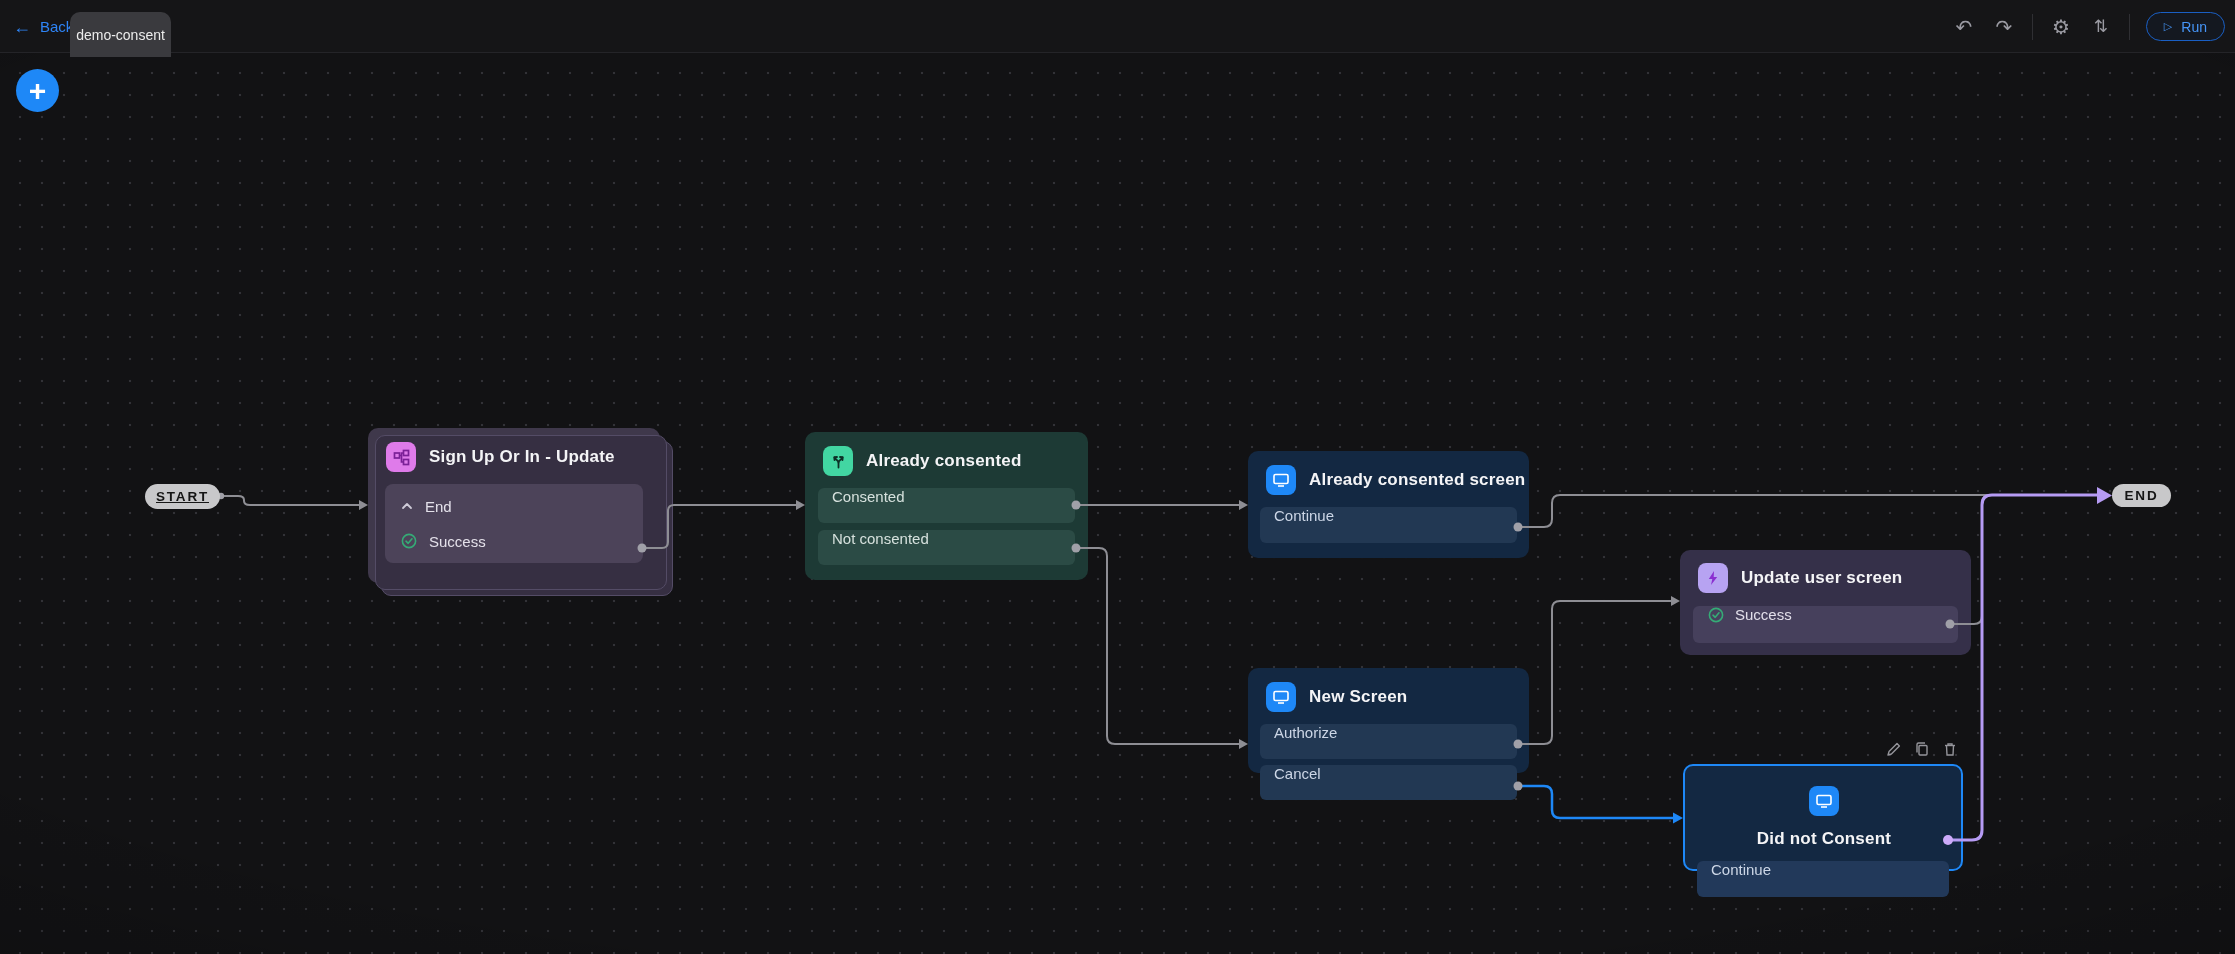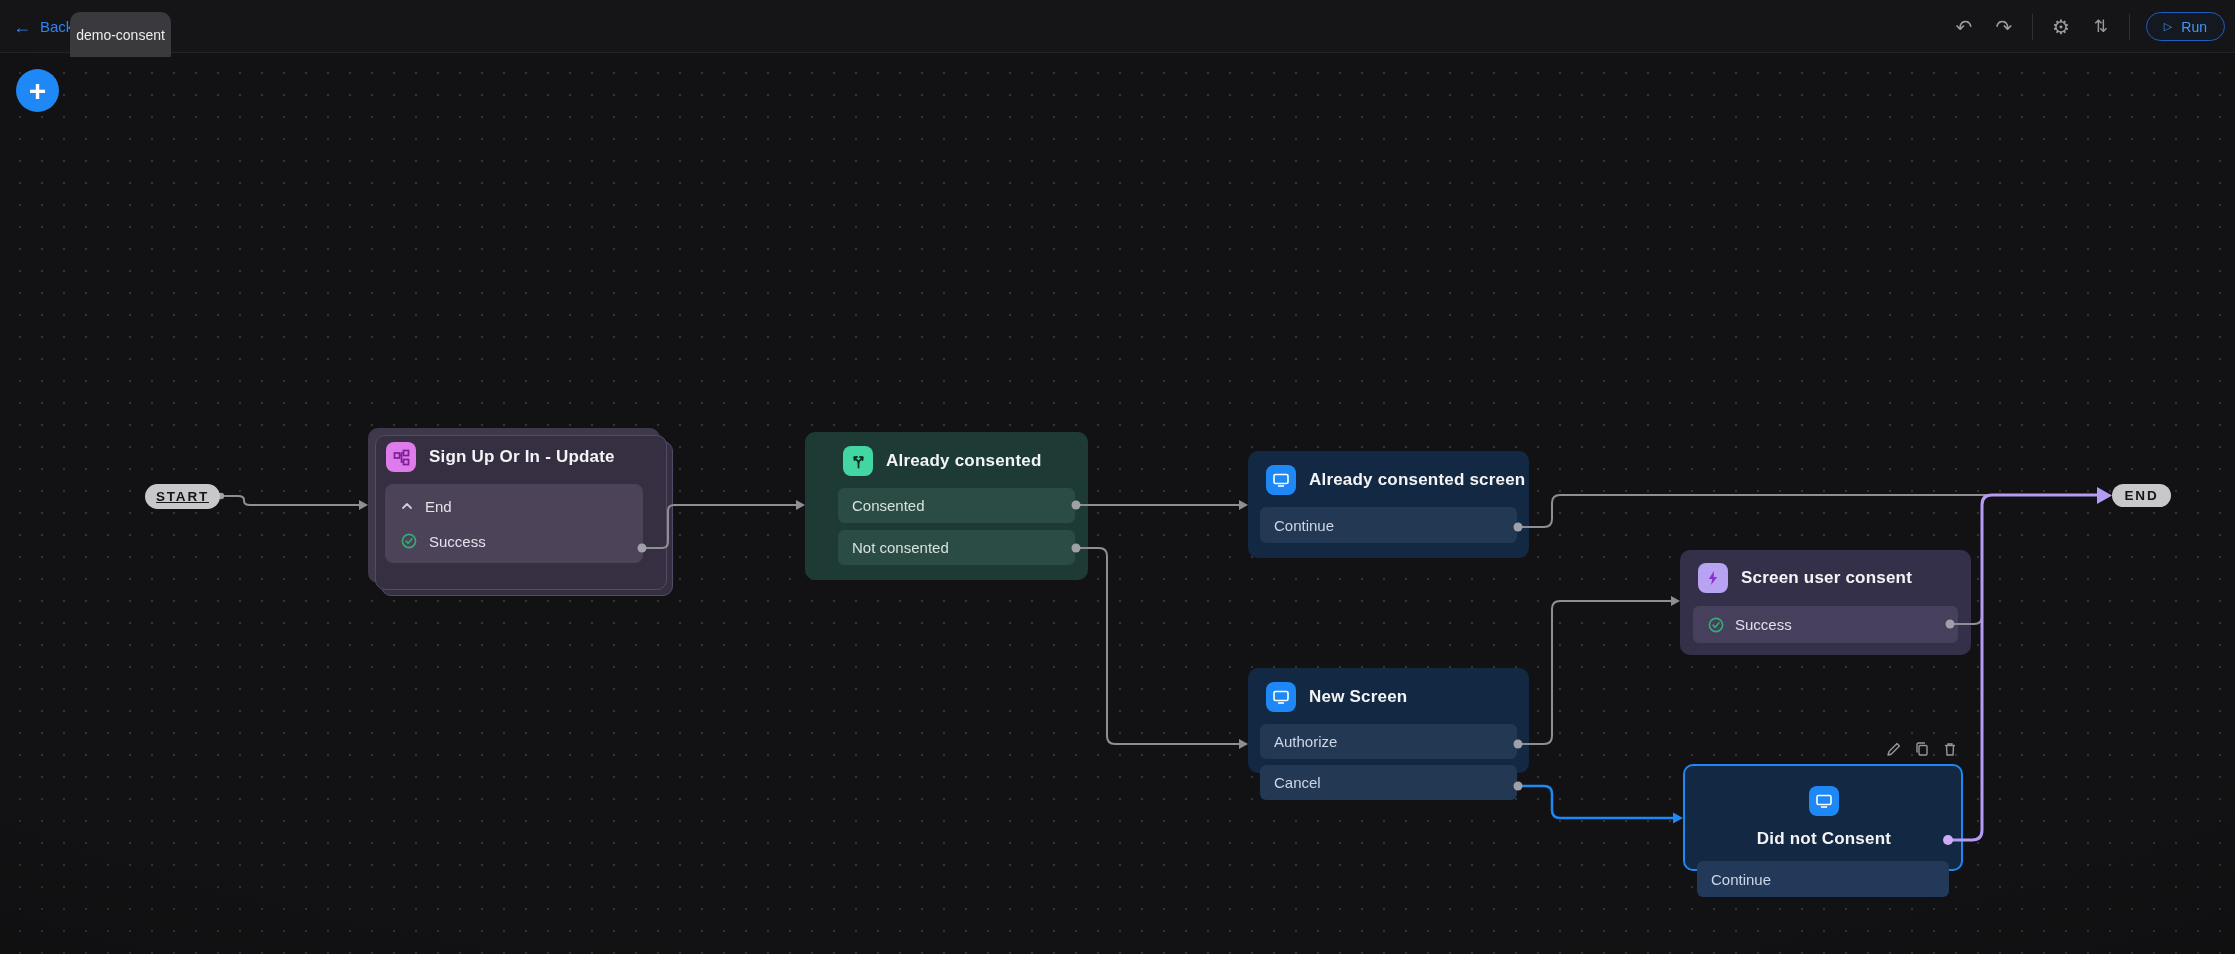--- a/index.html
+++ b/index.html
@@ -40,36 +40,36 @@
     border-radius:13px; z-index:5; }
   .pill-start { left:145px; top:484px; width:75px; height:25px;text-decoration:underline; }
   .pill-end   { left:2112px; top:484px; width:59px; height:23px; }
 
   
   .node { position:absolute; border-radius:10px; z-index:3; cursor:pointer; }
   .node-head { display:flex; align-items:center; gap:13px; padding:14px 16px 12px 18px; }
   .nicon { width:30px; height:30px; border-radius:8px; display:flex; align-items:center;
     justify-content:center; flex:none; }
   .ntitle { font-weight:bold; font-size:17px; color:#f4f4f6; letter-spacing:.2px; white-space:nowrap; }
-  .nrow { height:35px; border-radius:6px; display:flex; align-items:center; gap:10px;
+  .nrow { height:35px; border-radius:6px; display:flex; align-items:flex-start; gap:10px;
     padding:0 14px; font-size:15px; }
 
   
   .flow-node { left:368px; top:428px; width:292px; height:155px; background:#3f384b; }
   .flow-node::before, .flow-node::after { content:""; position:absolute; inset:0; border-radius:10px;
     background:#362f42; border:1px solid #544c66; z-index:-1; }
   .flow-node::before { transform:translate(13px,13px); }
   .flow-node::after  { transform:translate(7px,7px); }
   .flow-panel { margin:0 17px; background:#4c4359; border-radius:8px; height:79px;
     padding:6px 0; display:flex; flex-direction:column; justify-content:space-between; }
   .panel-row { display:flex; align-items:center; gap:11px; padding:0 15px; height:32px;
     font-size:15px; color:#e4e1ea; }
 
   
-  .cond-node { left:805px; top:432px; width:283px; height:148px; background:#1d3a35;padding-left:20px; }
+  .cond-node { left:805px; top:432px; width:283px; height:148px; background:#1d3a35; }
   .cond-node .nicon { background:#42d6a2; }
   .cond-node .nrow { margin:0 13px 7px; background:#2b4b45; color:#d6e1dd; }
 
   
   .screen-node { background:#132842; }
   .screen-node .nicon { background:#1e88f7; }
   .screen-node .nrow { margin:0 12px 6px; background:#223853; color:#ccd6e6; }
   .screen-1 { left:1248px; top:451px; width:281px; height:107px; }
   .screen-1 .nrow { height:36px; }
   .screen-2 { left:1248px; top:668px; width:281px; height:105px; }
@@ -198,21 +198,21 @@
   </div>
 </div>
 
 <div class="node action-node">
   <div class="node-head">
     <span class="nicon">
       <svg width="16" height="16" viewBox="0 0 16 16">
         <polygon points="9,1 3.8,9 7.3,9 6,15 12.2,7 8.7,7" fill="#8b2fd0"></polygon>
         </svg>
     </span>
-    <span class="ntitle">Screen user consent</span>
+    <span class="ntitle">Update user screen</span>
   </div>
   <div class="nrow">
     <svg width="18" height="18" viewBox="0 0 18 18">
       <circle cx="9" cy="9" r="6.6" fill="none" stroke="#35ab76" stroke-width="1.6"></circle>
       <polyline points="6,9.2 8.2,11.3 12,6.8" fill="none" stroke="#35ab76" stroke-width="1.6" stroke-linecap="round" stroke-linejoin="round"></polyline>
       </svg>
     <span>Success</span>
   </div>
 </div>
 

